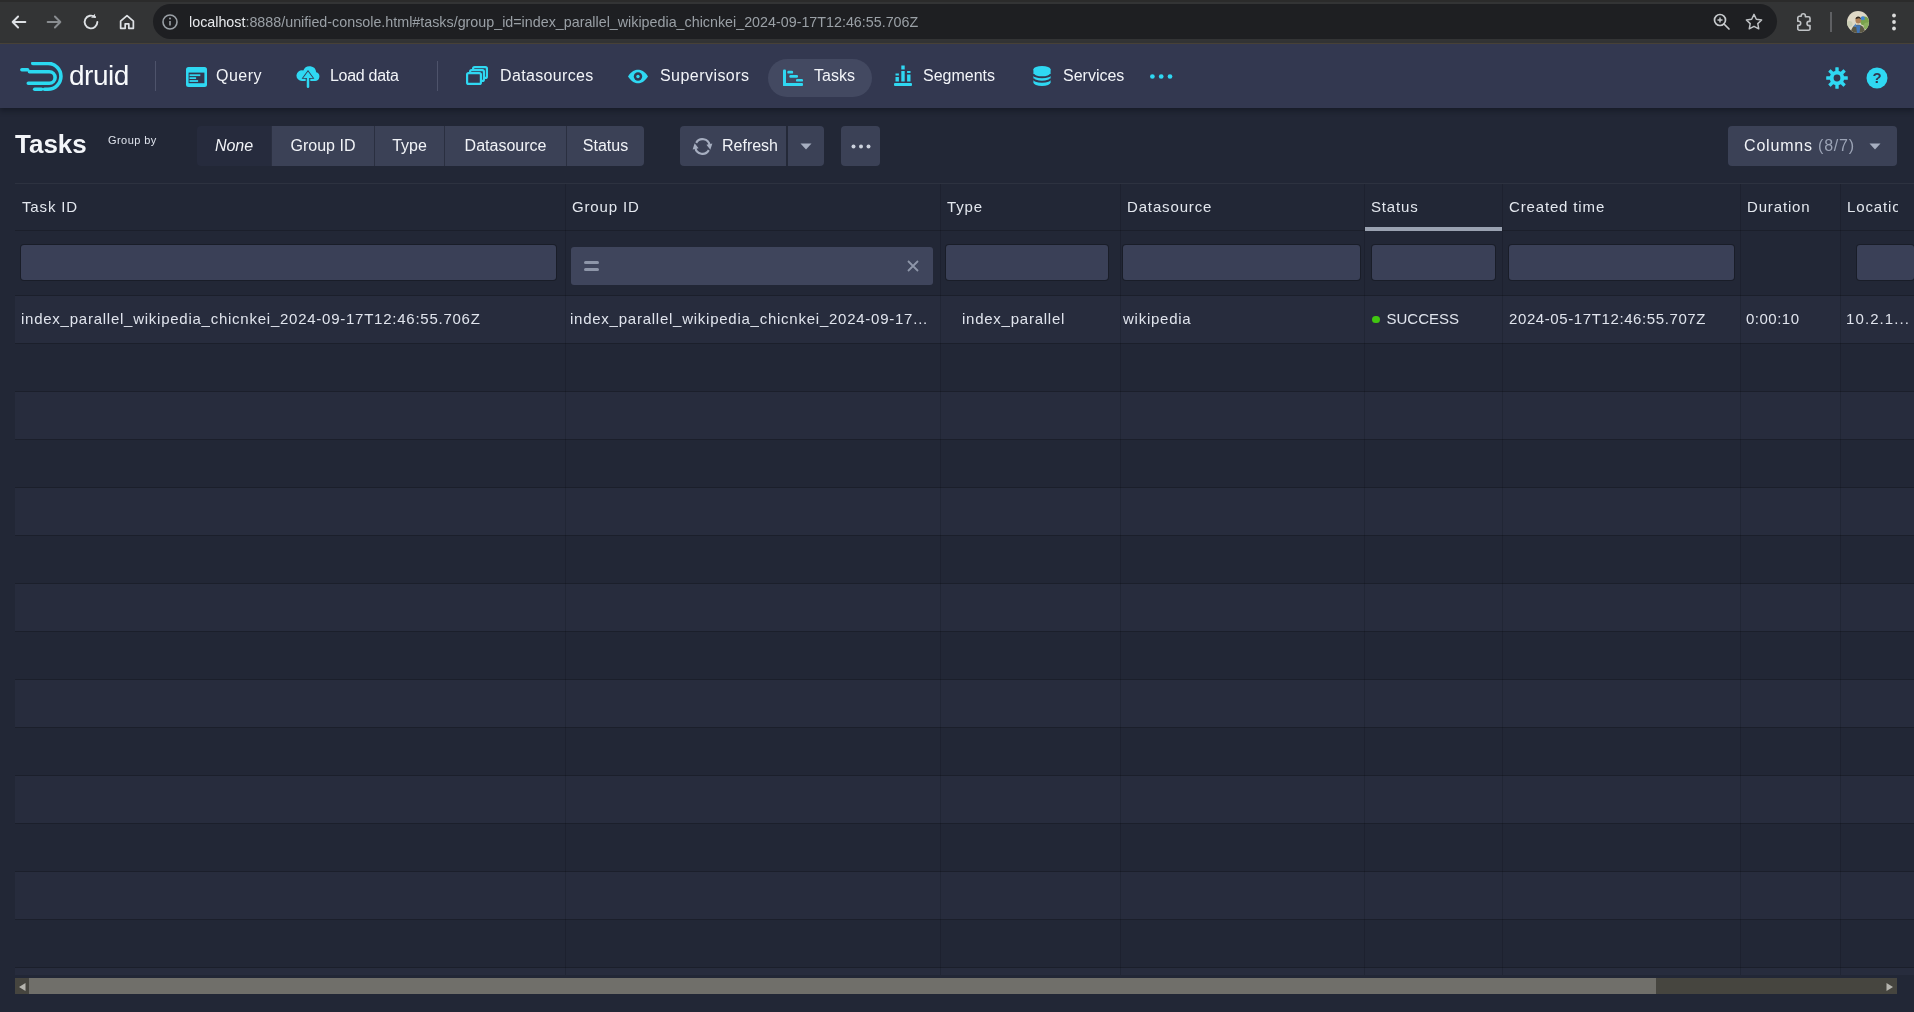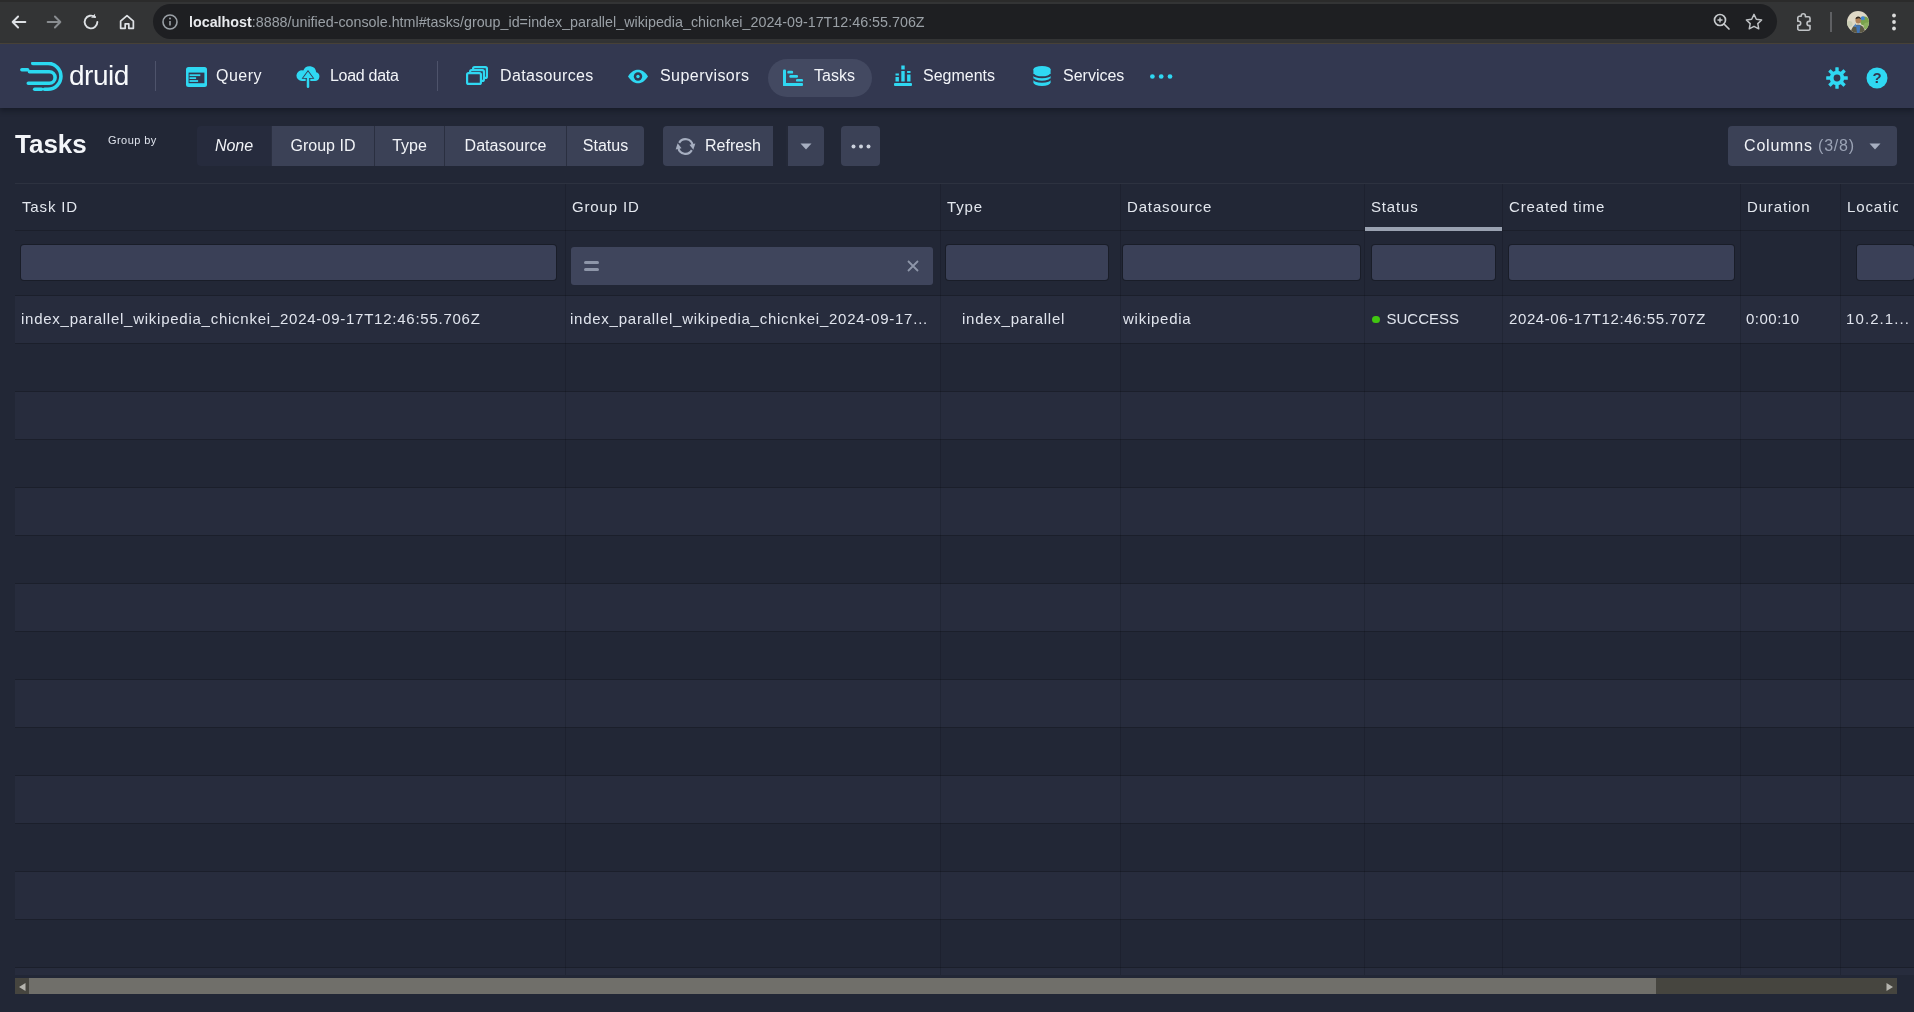--- a/index.html
+++ b/index.html
@@ -4,21 +4,21 @@
 <style>
   * { margin:0; padding:0; box-sizing:border-box; }
   html,body { width:1914px; height:1012px; overflow:hidden; background:#222736;
     font-family:"Liberation Sans", sans-serif; }
   .abs { position:absolute; }
 
   
   #chrome { position:absolute; left:0; top:0; width:1914px; height:44px; background:#333435; }
   #pill { position:absolute; left:153px; top:4px; width:1624px; height:35px; border-radius:17.5px; background:#1e1f22; }
   .url { position:absolute; left:189px; top:0; height:44px; line-height:45px; font-size:14.3px; color:#9aa0a6; white-space:nowrap; }
-  .url b { color:#e8eaed; font-weight:700; }
+  .url b { color:#e8eaed; font-weight:400; }
 
   
   #navbar { position:absolute; left:0; top:44px; width:1914px; height:64px; background:#333850; box-shadow:0 3px 5px rgba(12,15,24,0.45);text-align:right; }
   .navtxt { position:absolute; top:0; height:64px; line-height:64px; font-size:16px; color:#f2f4f8; white-space:nowrap; }
   .navsep { position:absolute; top:17px; width:1px; height:30px; background:#4e536b; }
   #taskpill { position:absolute; left:768px; top:15px; width:104px; height:38px; border-radius:19px; background:#434961; }
 
   
   #title { position:absolute; left:15px; top:129px; font-size:26px; font-weight:700; color:#f3f5f9; }
   #groupby { position:absolute; left:108px; top:134px; font-size:11px; color:#dfe3ec; letter-spacing:0.44px; }
@@ -212,21 +212,21 @@
   </svg>
 </div>
 
 <div id="title">Tasks</div>
 <div id="groupby">Group by</div>
 <div class="btn active" style="left:197px;width:74px;border-radius:4px 0 0 4px">None</div>
 <div class="btn" style="left:271px;width:103px;border-left:1px solid #2a2f40">Group ID</div>
 <div class="btn" style="left:374px;width:70px;border-left:1px solid #2a2f40">Type</div>
 <div class="btn" style="left:444px;width:122px;border-left:1px solid #2a2f40">Datasource</div>
 <div class="btn" style="left:566px;width:78px;border-radius:0 4px 4px 0;border-left:1px solid #2a2f40">Status</div>
-<div class="btn" style="left:663px;width:110px;border-radius:4px 0 0 4px">
+<div class="btn" style="left:680px;width:110px;border-radius:4px 0 0 4px">
   <svg width="21" height="21" viewBox="0 0 21 21" style="margin-right:9px">
     <g stroke="#a6aec0" stroke-width="2.1" fill="none">
       <path d="M4.18 6.85 A7.3 7.3 0 0 1 17.69 9.23"></path>
       <path d="M16.82 14.15 A7.3 7.3 0 0 1 3.31 11.77"></path>
     </g>
     <g fill="#a6aec0">
       <polygon points="0,3.8 -3,-1.8 3,-1.8" transform="translate(17.69,9.9) rotate(-10)"></polygon>
       <polygon points="0,-3.8 -3,1.8 3,1.8" transform="translate(3.31,11.1) rotate(-10)"></polygon>
     </g>
   </svg>
@@ -238,21 +238,21 @@
 </div>
 <div class="btn" style="left:841px;width:39px;border-radius:4px">
   <svg width="20" height="5" viewBox="0 0 20 5">
       <g fill="#ccd2dd">
         <circle cx="2.5" cy="2.5" r="2"></circle>
         <circle cx="10" cy="2.5" r="2"></circle>
         <circle cx="17.5" cy="2.5" r="2"></circle>
       </g>
     </svg>
 </div>
-<div class="btn" style="left:1728px;width:169px;border-radius:4px;letter-spacing:0.8px">Columns&nbsp;<span style="color:#9ba3b5;letter-spacing:0.8px">(3/8)</span>
+<div class="btn" style="left:1728px;width:169px;border-radius:4px;letter-spacing:0.8px">Columns&nbsp;<span style="color:#9ba3b5;letter-spacing:0.8px">(8/7)</span>
   <svg width="12" height="7" viewBox="0 0 12 7" style="margin-left:14px">
       <path d="M0.5 0.5 H11.5 L6 6.5 Z" fill="#a6aec0"></path>
     </svg>
 </div>
 
 <div class="stripe" style="top:296px"></div>
 <div class="stripe" style="top:392px"></div>
 <div class="stripe" style="top:488px"></div>
 <div class="stripe" style="top:584px"></div>
 <div class="stripe" style="top:680px"></div>
@@ -313,21 +313,21 @@
   <svg class="abs" style="left:335px;top:12px" width="14" height="14" viewBox="0 0 14 14">
       <path d="M2 2 L12 12 M12 2 L2 12" stroke="#8e96a9" stroke-width="1.8"></path>
     </svg>
 </div>
 
 <div class="cell" style="left:21px;width:540px">index_parallel_wikipedia_chicnkei_2024-09-17T12:46:55.706Z</div>
 <div class="cell" style="left:570px;width:365px">index_parallel_wikipedia_chicnkei_2024-09-17...</div>
 <div class="cell" style="left:962px;width:170px">index_parallel</div>
 <div class="cell" style="left:1123px;width:236px">wikipedia</div>
 <div class="cell" style="left:1372px;width:125px"><span style="display:inline-block;width:7.5px;height:7.5px;border-radius:50%;background:#41c611;margin-right:7px;vertical-align:1px"></span><span style="letter-spacing:0">SUCCESS</span></div>
-<div class="cell" style="left:1509px;width:228px;letter-spacing:0.6px">2024-06-17T12:46:55.707Z</div>
+<div class="cell" style="left:1509px;width:228px;letter-spacing:0.6px">2024-05-17T12:46:55.707Z</div>
 <div class="cell" style="left:1746px;width:90px;letter-spacing:0.5px">0:00:10</div>
 <div class="cell" style="left:1846px;width:68px;letter-spacing:1.1px">10.2.1...</div>
 
 <div class="abs" style="left:15px;top:978px;width:1882px;height:16px;background:#46453f">
   <svg class="abs" style="left:4px;top:4.5px" width="7" height="8" viewBox="0 0 7 8">
       <path d="M6.5 0 V8 L0 4 Z" fill="#b5b4ae"></path>
     </svg>
   <div class="abs" style="left:14px;top:0;width:1627px;height:16px;background:#706f6a"></div>
   <svg class="abs" style="left:1871px;top:4.5px" width="7" height="8" viewBox="0 0 7 8">
       <path d="M0.5 0 V8 L7 4 Z" fill="#b5b4ae"></path>

